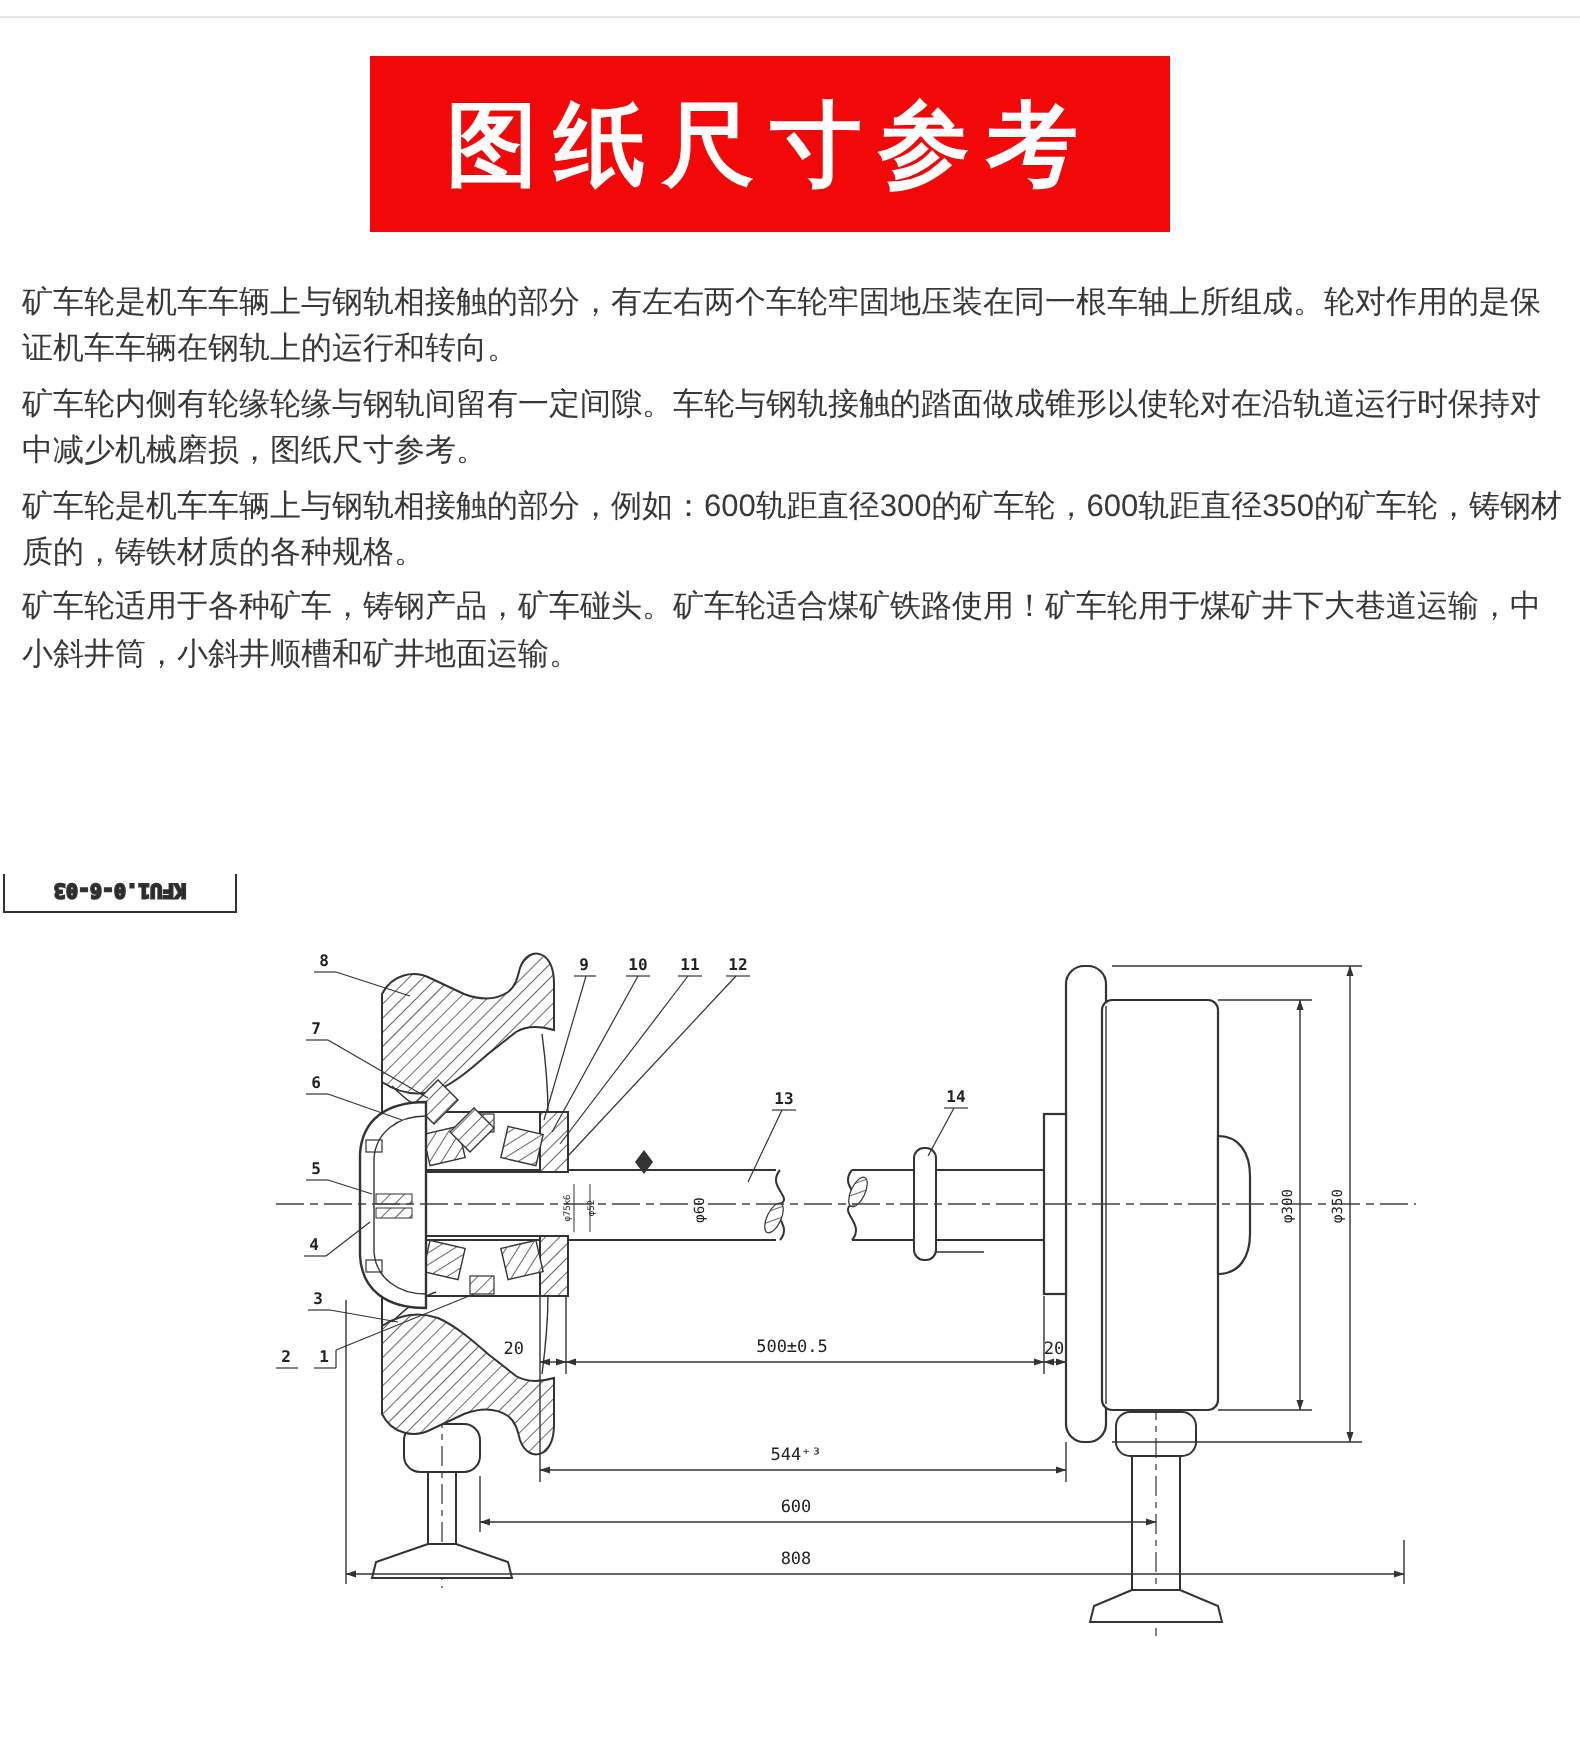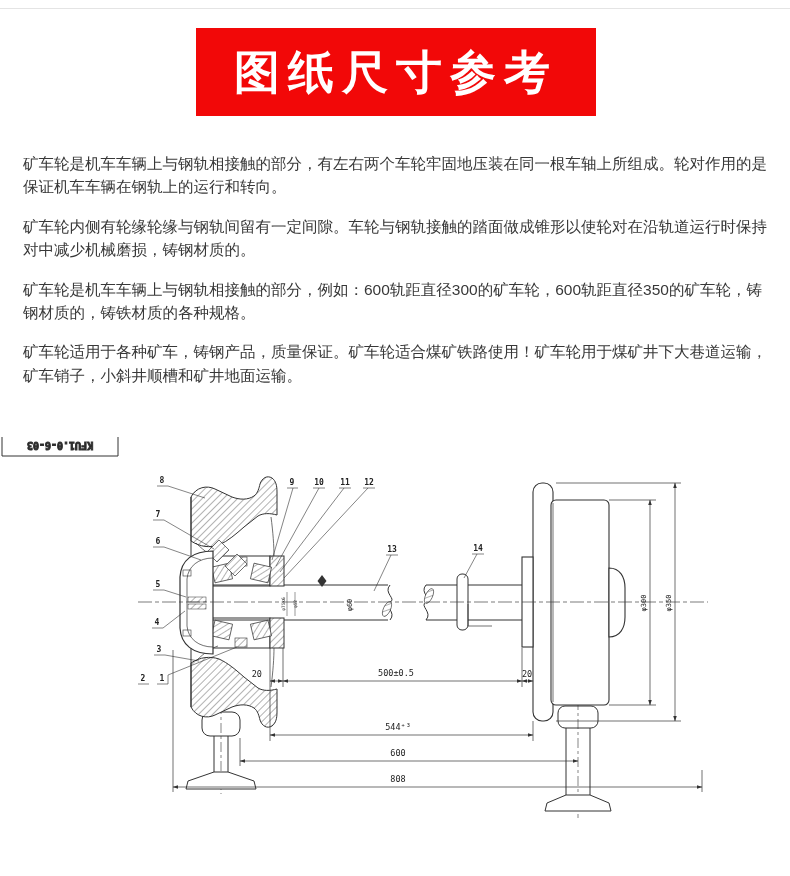--- a/index.html
+++ b/index.html
@@ -1,46 +1,46 @@
 <!DOCTYPE html>
 <html><head>
 <meta charset="utf-8">
 <style>
   html,body{margin:0;padding:0;background:#fff;}
   .page{position:relative;width:790px;height:876px;background:#ffffff;overflow:hidden;
         font-family:"Liberation Sans",sans-serif;}
   .topline{position:absolute;left:0;top:8px;width:790px;height:0;border-top:1px solid #e4e4e4;}
-  .banner{position:absolute;left:196px;top:28px;width:400px;height:88px;background:#f20808;
+  .banner{position:absolute;left:185px;top:28px;width:400px;height:88px;background:#f20808;
           display:flex;align-items:center;justify-content:center;}
   .banner span{color:#ffffff;font-size:46px;font-weight:bold;letter-spacing:8px;line-height:1;}
   .article{position:absolute;left:7px;top:136px;width:778px;color:#383838;
            font-size:15.5px;line-height:23.4px;font-weight:500;}
-  .article p{margin:16px;padding:0;}
+  .article p{margin:4px;padding:0;}
   .drawing{position:absolute;left:0;top:420px;width:790px;height:450px;}
   svg text{fill:#222;font-family:"DejaVu Sans Mono","Liberation Mono",monospace;}
   .co{font-size:8px;font-weight:bold;}
   .dim{font-size:8.5px;}
   .dimv{font-size:7px;}
   .tiny{font-size:4.5px;}
 </style>
 </head>
 <body>
 
 <div class="page">
   <div class="topline"></div>
 
   <div class="banner">
     <span>图纸尺寸参考</span>
   </div>
 
   <div class="article">
     <p>矿车轮是机车车辆上与钢轨相接触的部分，有左右两个车轮牢固地压装在同一根车轴上所组成。轮对作用的是保证机车车辆在钢轨上的运行和转向。</p>
-    <p>矿车轮内侧有轮缘轮缘与钢轨间留有一定间隙。车轮与钢轨接触的踏面做成锥形以使轮对在沿轨道运行时保持对中减少机械磨损，铸钢材质的。</p>
+    <p>矿车轮内侧有轮缘轮缘与钢轨间留有一定间隙。车轮与钢轨接触的踏面做成锥形以使轮对在沿轨道运行时保持对中减少机械磨损，图纸尺寸参考。</p>
     <p>矿车轮是机车车辆上与钢轨相接触的部分，例如：600轨距直径300的矿车轮，600轨距直径350的矿车轮，铸钢材质的，铸铁材质的各种规格。</p>
-    <p>矿车轮适用于各种矿车，铸钢产品，质量保证。矿车轮适合煤矿铁路使用！矿车轮用于煤矿井下大巷道运输，矿车销子，小斜井顺槽和矿井地面运输。</p>
+    <p>矿车轮适用于各种矿车，铸钢产品，矿车碰头。矿车轮适合煤矿铁路使用！矿车轮用于煤矿井下大巷道运输，中小斜井筒，小斜井顺槽和矿井地面运输。</p>
   </div>
 
   <div class="drawing">
   <svg width="790" height="450" viewBox="0 420 790 450">
     <defs>
       <pattern id="hat" width="5" height="5" patternUnits="userSpaceOnUse" patternTransform="rotate(45)">
         <rect width="5" height="5" fill="#ffffff"></rect>
         <line x1="0" y1="0" x2="0" y2="5" stroke="#555" stroke-width="0.9"></line>
       </pattern>
       <marker id="ar" viewBox="0 0 10 10" refX="9" refY="5" markerWidth="8" markerHeight="8" orient="auto-start-reverse">

